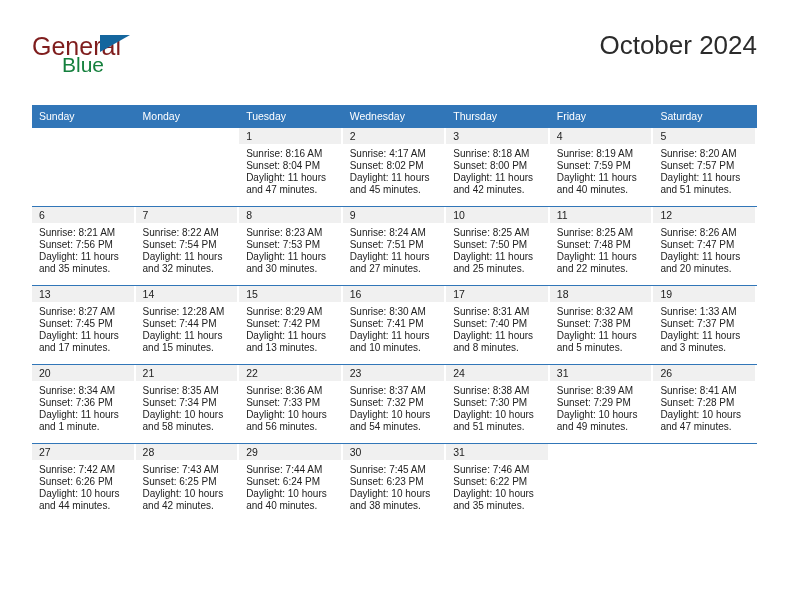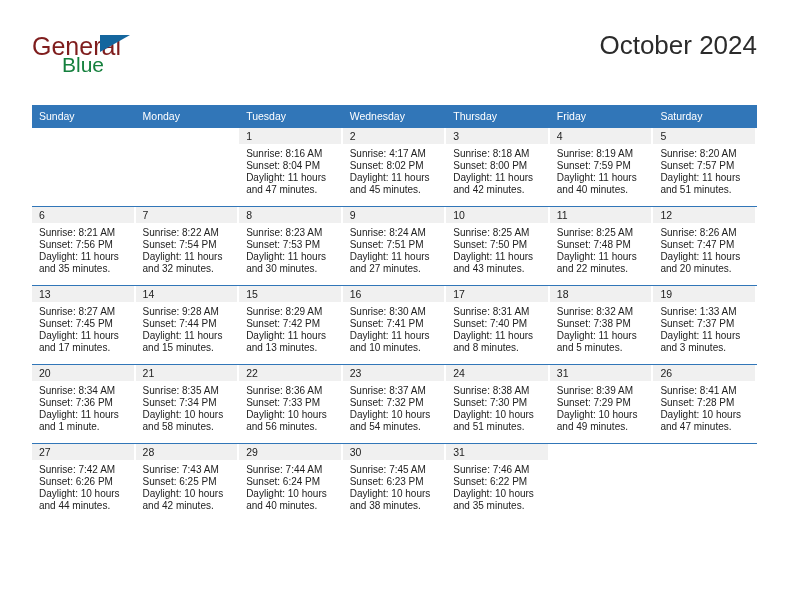--- a/index.html
+++ b/index.html
@@ -286,21 +286,21 @@
               </div>
             </div>
           </td>
           <td>
             <div class="daybox">
               <div class="daynum-band">10</div>
               <div class="details">
                 <div>Sunrise: 8:25 AM</div>
                 <div>Sunset: 7:50 PM</div>
                 <div>Daylight: 11 hours</div>
-                <div>and 43 minutes.</div>
+                <div>and 25 minutes.</div>
               </div>
             </div>
           </td>
           <td>
             <div class="daybox">
               <div class="daynum-band">11</div>
               <div class="details">
                 <div>Sunrise: 8:25 AM</div>
                 <div>Sunset: 7:48 PM</div>
                 <div>Daylight: 11 hours</div>
@@ -329,21 +329,21 @@
                 <div>Sunset: 7:45 PM</div>
                 <div>Daylight: 11 hours</div>
                 <div>and 17 minutes.</div>
               </div>
             </div>
           </td>
           <td>
             <div class="daybox">
               <div class="daynum-band">14</div>
               <div class="details">
-                <div>Sunrise: 9:28 AM</div>
+                <div>Sunrise: 12:28 AM</div>
                 <div>Sunset: 7:44 PM</div>
                 <div>Daylight: 11 hours</div>
                 <div>and 15 minutes.</div>
               </div>
             </div>
           </td>
           <td>
             <div class="daybox">
               <div class="daynum-band">15</div>
               <div class="details">

